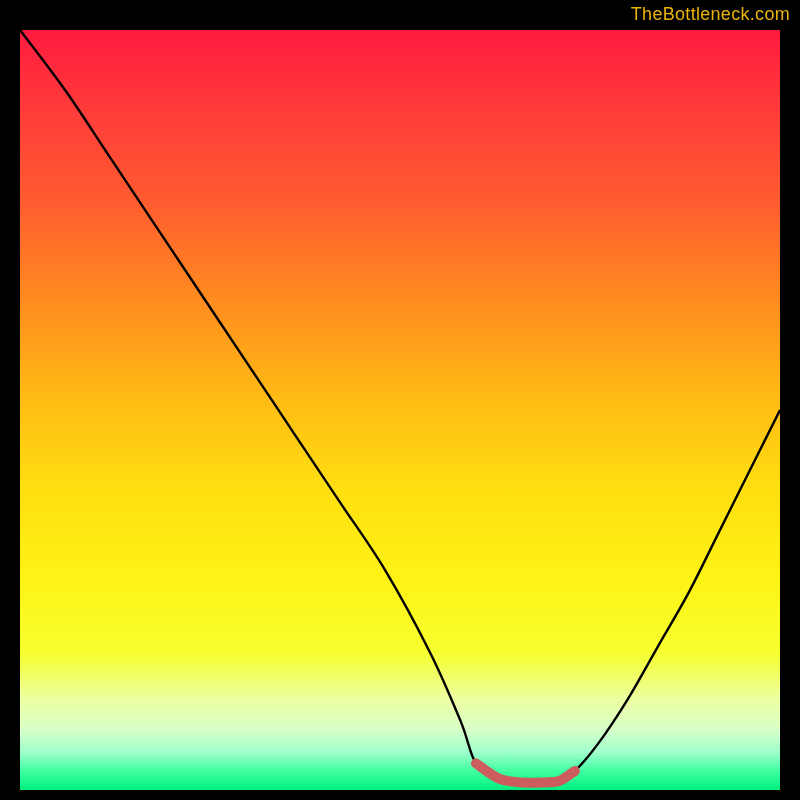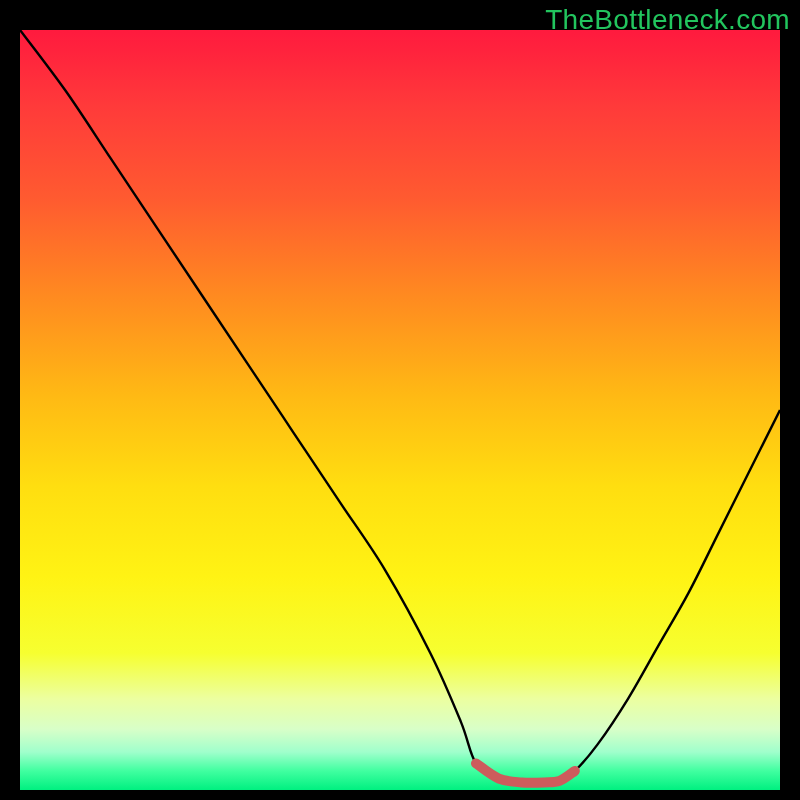--- a/index.html
+++ b/index.html
@@ -13,22 +13,22 @@
   }
   .page {
     position: relative;
     width: 800px;
     height: 800px;
   }
   .watermark {
     position: absolute;
     top: 4px;
     right: 10px;
-    color: #22c55e;
-    font-size: 28px;
+    color: #eab308;
+    font-size: 18px;
     font-weight: 500;
     letter-spacing: 0.3px;
     text-align: right;
   }
   .plot-frame {
     position: absolute;
     left: 20px;
     top: 30px;
     width: 760px;
     height: 760px;

